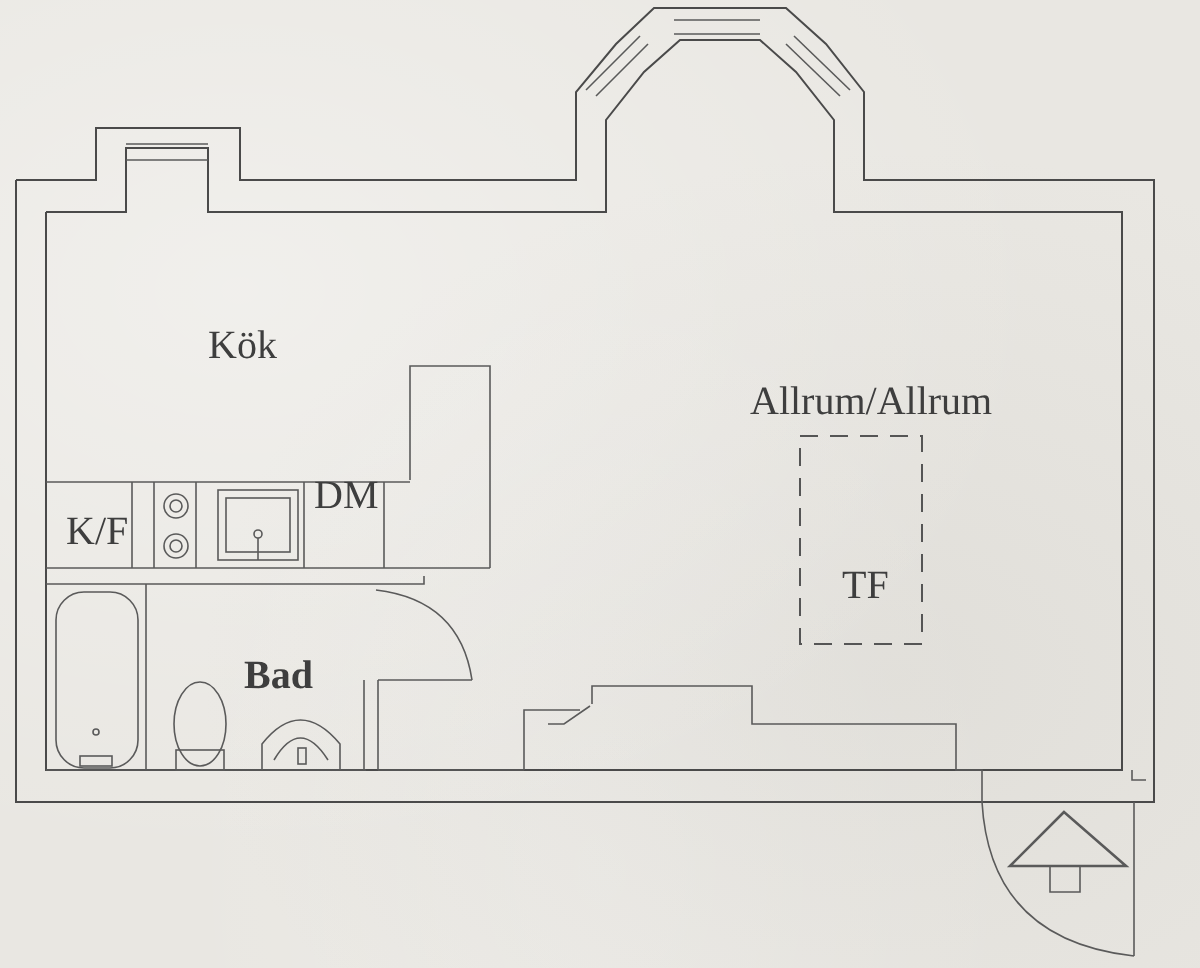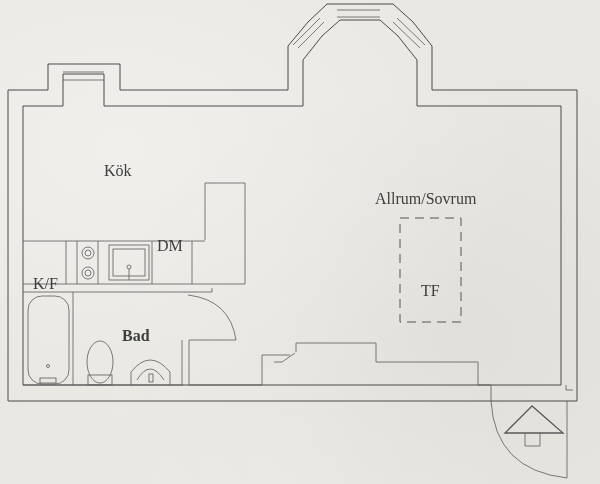--- a/index.html
+++ b/index.html
@@ -11,21 +11,21 @@
       radial-gradient(ellipse at 75% 70%, rgba(200,198,192,0.25), transparent 55%),
       radial-gradient(ellipse at 50% 90%, rgba(255,255,255,0.2), transparent 50%);
     font-family: "DejaVu Serif", "Liberation Serif", serif;
     position:relative;
   }
   #plan { position:absolute; left:0; top:0; }
   .wall { stroke:#4a4a4a; stroke-width:1; fill:none; }
   .thin { stroke:#5a5a5a; stroke-width:0.8; fill:none; }
   .dash { stroke:#555; stroke-width:1; fill:none; stroke-dasharray:9 6; }
   .label {
-    position:absolute; color:#3e3e3e; font-size:16px; white-space:nowrap;
+    position:absolute; color:#3e3e3e; font-size:20px; white-space:nowrap;
     font-family: "Liberation Serif", "DejaVu Serif", serif;
   }
 </style>
 </head>
 <body>
 
 <svg id="plan" width="600" height="484" viewBox="0 0 600 484">
 
   <g>
     <polyline class="wall" points="8,90 48,90 48,64 120,64 120,90 288,90 288,46 308,22 327,4 393,4 413,22 432,46 432,90 577,90 577,401 8,401 8,90"></polyline>
@@ -115,17 +115,17 @@
     <path class="thin" d="M491,401 Q495,470 567,478"></path>
   </g>
 
   <g>
     <polygon class="thin" points="532,406 505,433 563,433" style="stroke-width:1.3"></polygon>
     <polyline class="thin" points="525,433 525,446 540,446 540,433"></polyline>
   </g>
 </svg>
 
 <div class="label" style="left:104px;top:162px;">Kök</div>
-<div class="label" style="left:375px;top:190px;">Allrum/Sovrum</div>
+<div class="label" style="left:375px;top:190px;">Allrum/Allrum</div>
 <div class="label" style="left:122px;top:327px;font-weight:bold;">Bad</div>
-<div class="label" style="left:33px;top:255px;margin-top:20px;">K/F</div>
+<div class="label" style="left:33px;top:255px;">K/F</div>
 <div class="label" style="left:157px;top:237px;text-align:right;">DM</div>
 <div class="label" style="left:421px;top:258px;margin-top:24px;">TF</div>
 
 </body></html>

